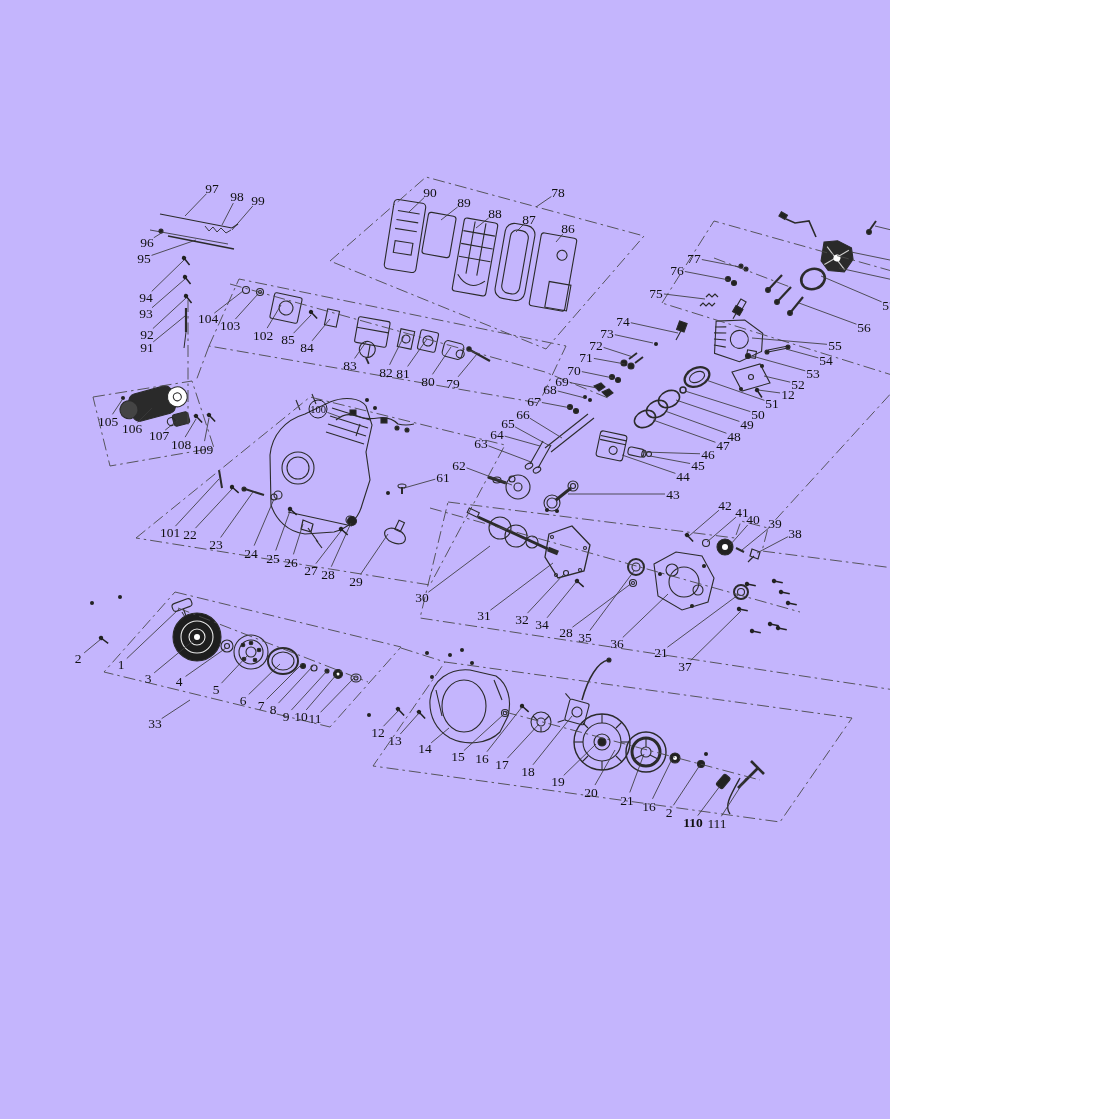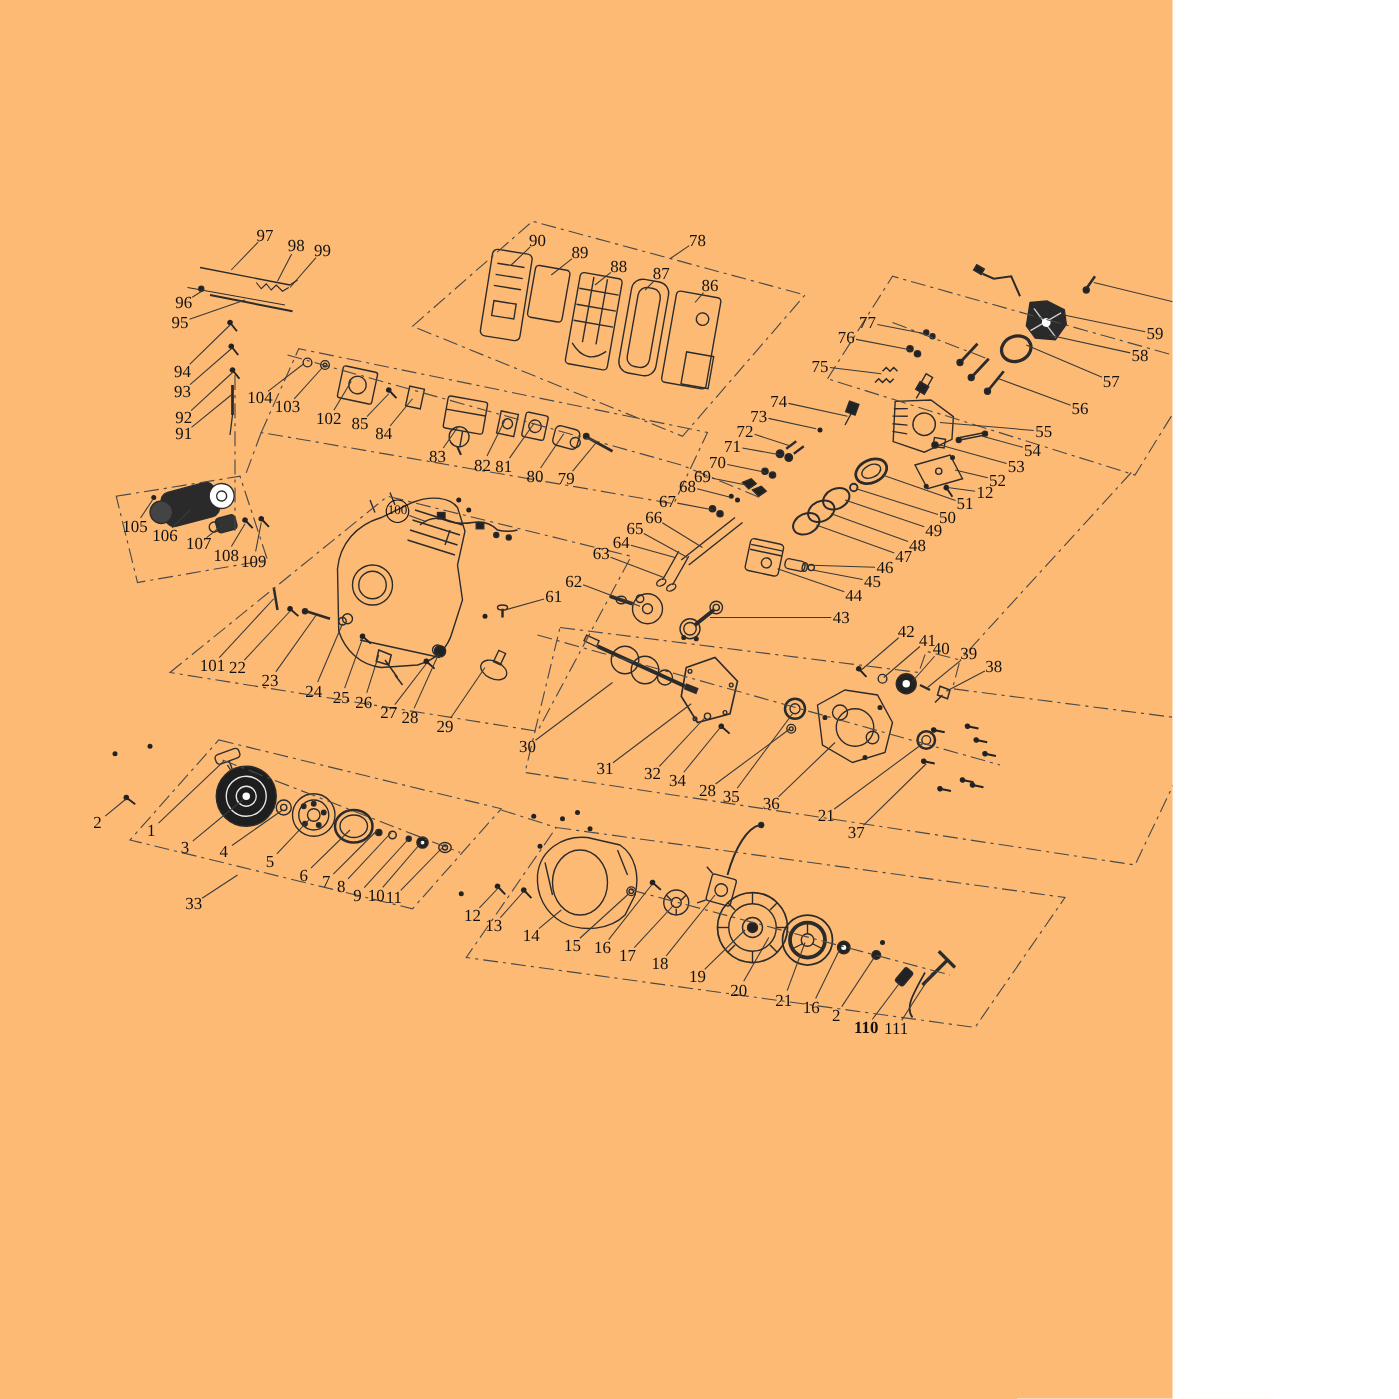--- a/index.html
+++ b/index.html
@@ -1,17 +1,17 @@
 <!DOCTYPE html>
 <html><head>
 <meta charset="utf-8">
 <style>
   html,body{margin:0;padding:0;background:#fff;}
-  #stage{position:relative;width:890px;height:1119px;background:#fdba74;overflow:hidden;
-         font-family:"Liberation Serif", serif;padding-left:48px;}
+  #stage{position:relative;width:890px;height:1119px;background:#c4b5fd;overflow:hidden;
+         font-family:"Liberation Serif", serif;}
   svg{position:absolute;left:0;top:0;}
   .pn{font-family:"Liberation Serif", serif;}
 </style>
 </head>
 <body>
 
 <div id="stage">
 <svg width="1119" height="1119" viewBox="0 0 1119 1119" xmlns="http://www.w3.org/2000/svg">
   <defs>
     <g id="scr">

